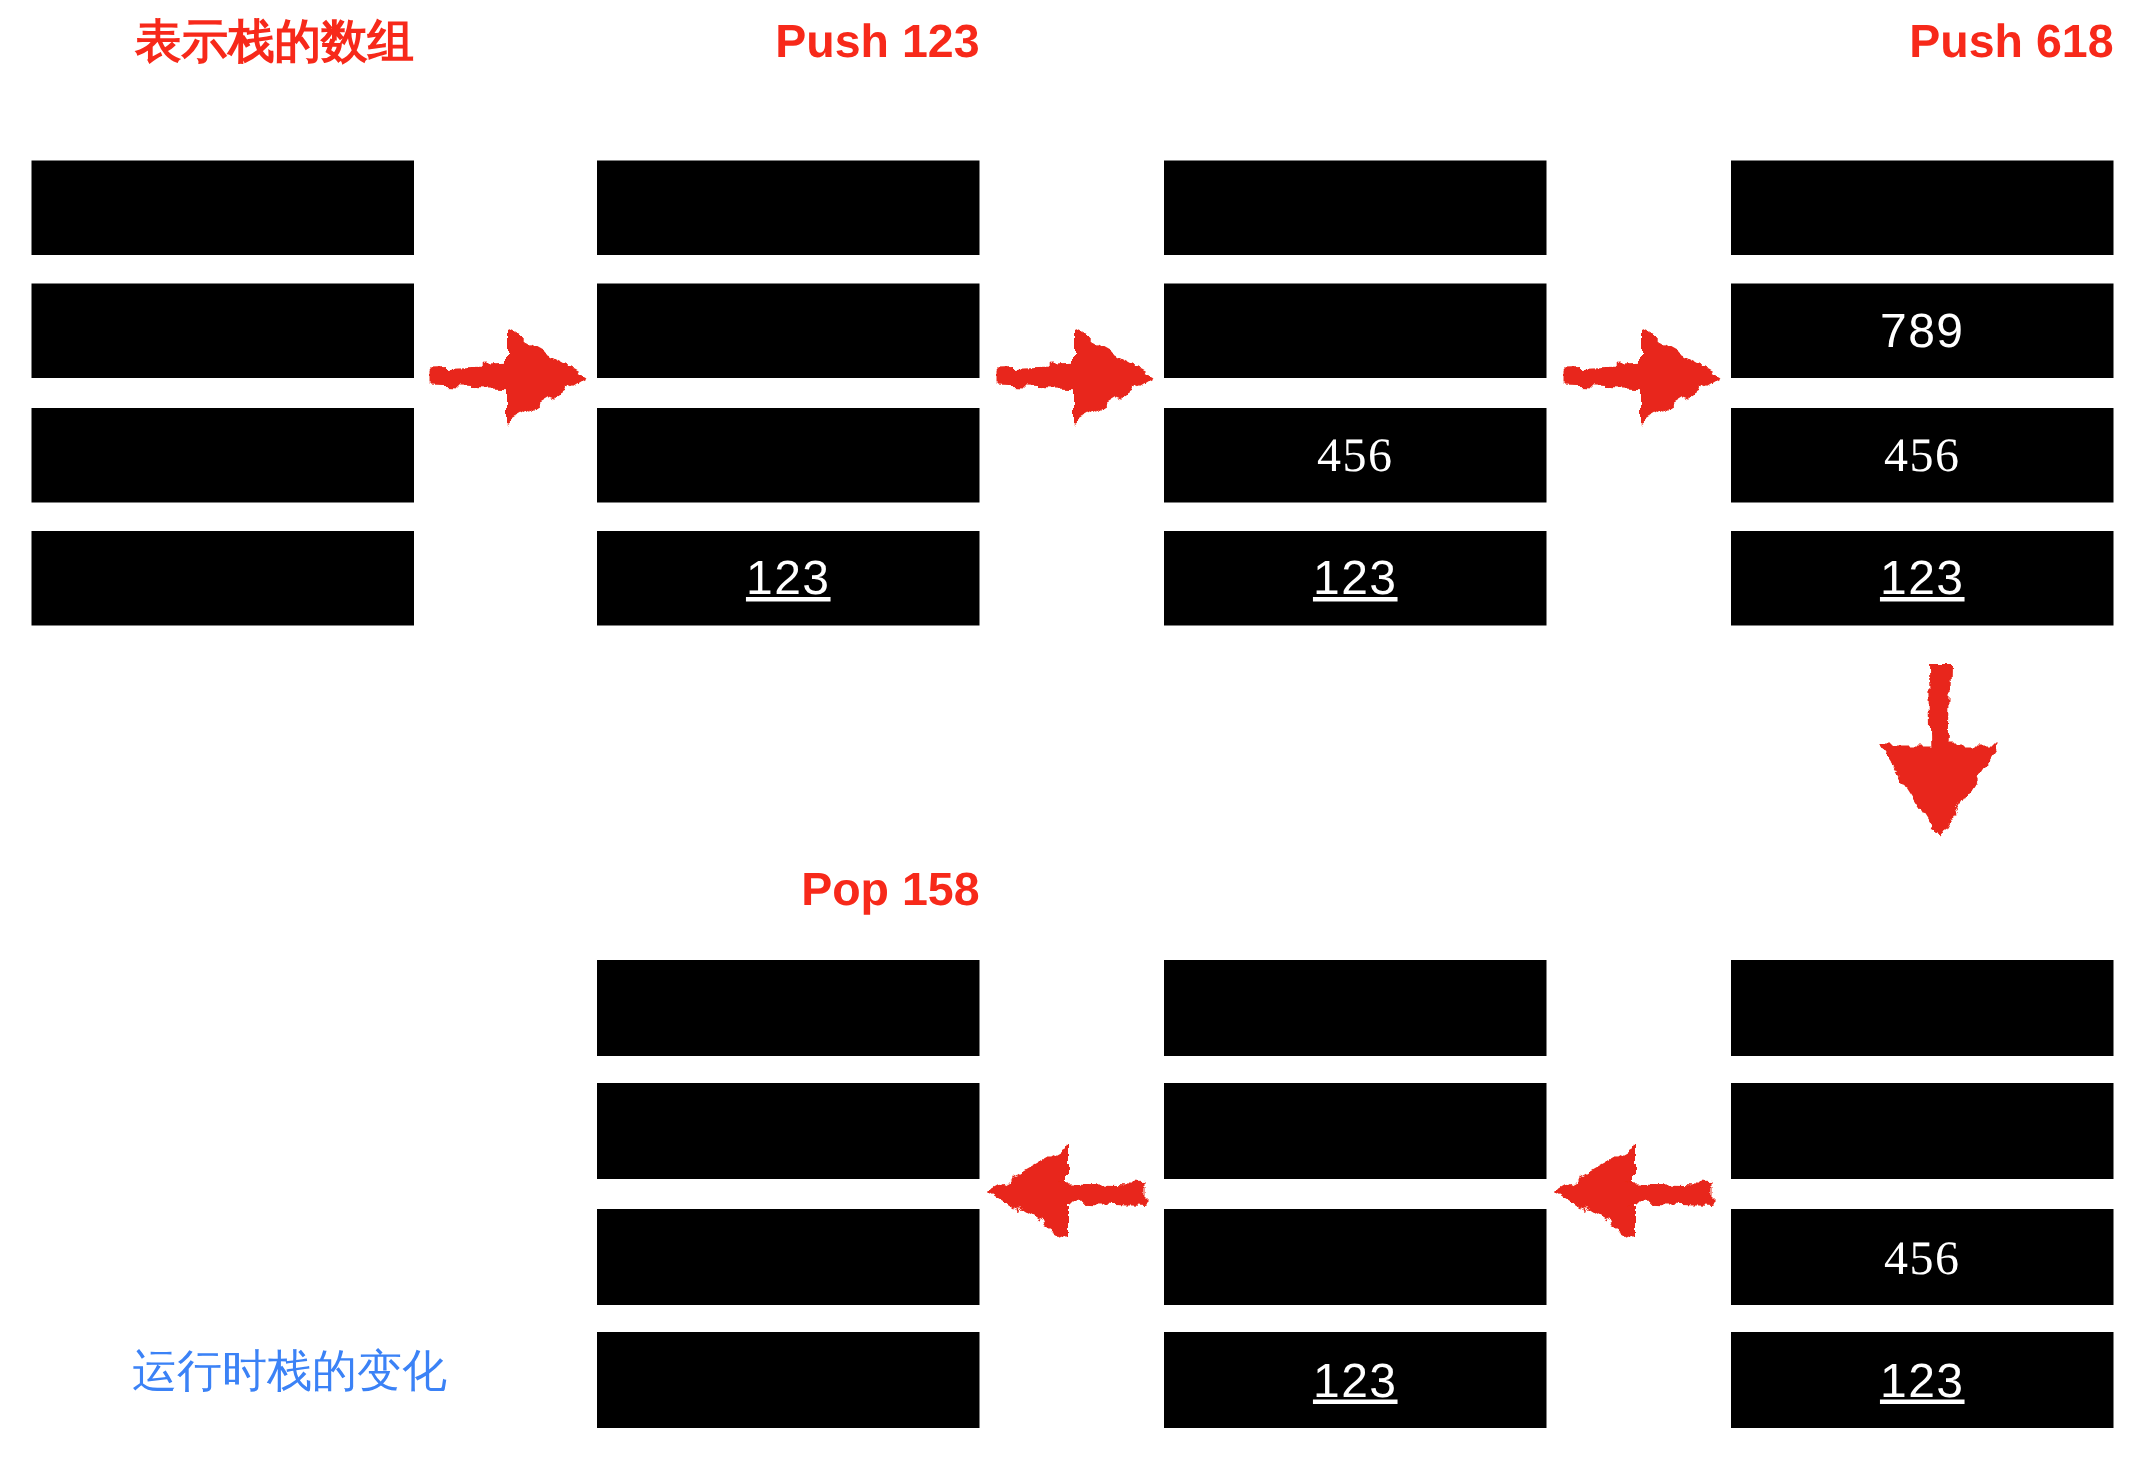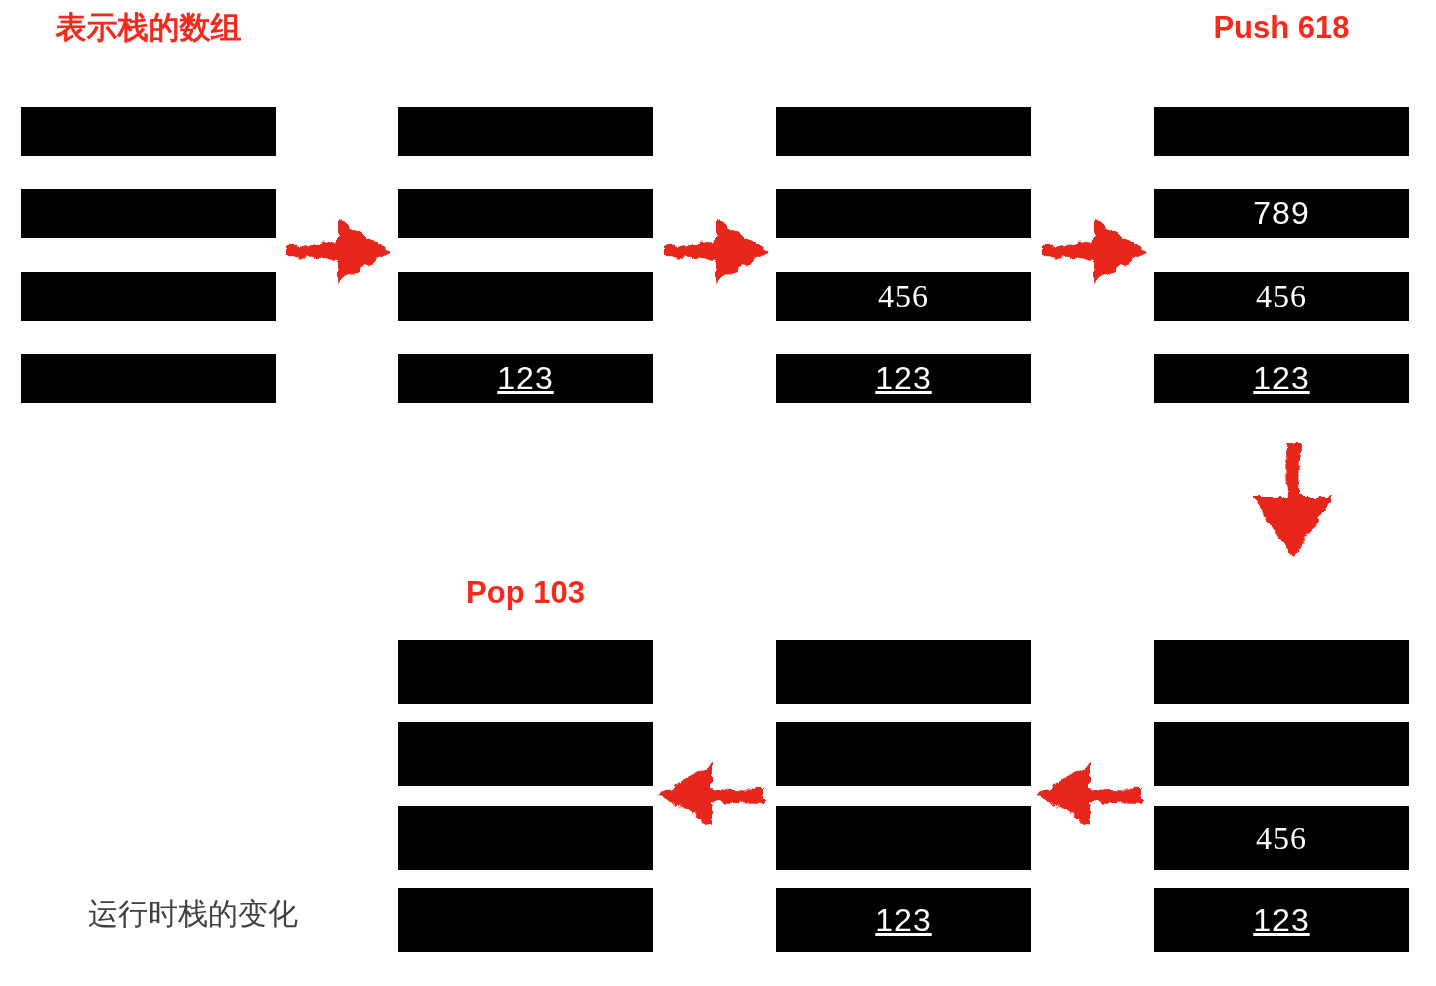--- a/index.html
+++ b/index.html
@@ -12,41 +12,41 @@
   }
   
   .c0 { left:21px; }
   .c1 { left:398px; }
   .c2 { left:776px; }
   .c3 { left:1154px; }
 
   .title {
     position:absolute;
     width:255px;
-    text-align:center;
+    text-align:right;
     font-size:31px;
     font-weight:bold;
     color:#f7291a;
     line-height:38px;
     white-space:nowrap;
   }
   .t-top { top:9px; }
   .t-bot { top:574px; }
 
   .stack {
     position:absolute;
     width:255px;
     height:315px;
   }
   .r-top { top:107px; }
   .r-bot { top:640px; }
 
   .bar {
     position:absolute;
-    left:0; width:255px; height:49px;
+    left:0; width:255px; height:63px;
     background:#000000;
     color:#ffffff;
     font-size:32px;
     font-weight:500;
     display:flex;
     align-items:center;
     justify-content:center;
     letter-spacing:1px;
   }
   .r-bot .bar { height:64px; }
@@ -56,39 +56,40 @@
   .b3 { top:247px;text-decoration:underline; }
   .r-bot .b2 { top:166px; }
   .r-bot .b3 { top:248px; }
 
   .arrow { position:absolute; overflow:visible; }
 
   .footer {
     position:absolute;
     left:88px; top:894px;
     font-size:30px;
-    color:#404040;
+    color:#3b82f6;
     white-space:nowrap;
   }
 </style>
 </head>
 <body>
 
 <div class="canvas">
 
   <svg width="0" height="0" style="position:absolute" aria-hidden="true">
     <defs>
       <filter id="rough" x="-20%" y="-20%" width="140%" height="140%">
         <feTurbulence type="fractalNoise" baseFrequency="0.09" numOctaves="4" seed="7" result="n"></feTurbulence>
         <feDisplacementMap in="SourceGraphic" in2="n" scale="9" xChannelSelector="R" yChannelSelector="G"></feDisplacementMap>
       </filter>
     </defs>
   </svg>
 
   <div class="title t-top c0">表示栈的数组</div>
+  <div class="title t-top c1">Push 123</div>
   <div class="title t-top c3">Push 618</div>
 
   <div class="stack r-top c0">
     <div class="bar b0"></div>
     <div class="bar b1"></div>
     <div class="bar b2"></div>
     <div class="bar b3"></div>
   </div>
 
   <div class="stack r-top c1">
@@ -131,21 +132,21 @@
     </g>
   </svg>
 
   <svg class="arrow" style="left:1240px; top:441px" width="100" height="122" viewBox="0 0 100 122">
     <g filter="url(#rough)">
       <polygon points="46,3 60,3 59,64 47,64" fill="#e8281a"></polygon>
       <polygon points="13,56 92,56 53,118" fill="#e8281a"></polygon>
     </g>
   </svg>
 
-  <div class="title t-bot c1">Pop 103</div>
+  <div class="title t-bot c1">Pop 158</div>
 
   <div class="stack r-bot c1">
     <div class="bar b0"></div>
     <div class="bar b1"></div>
     <div class="bar b2"></div>
     <div class="bar b3"></div>
   </div>
 
   <div class="stack r-bot c2">
     <div class="bar b0"></div>

